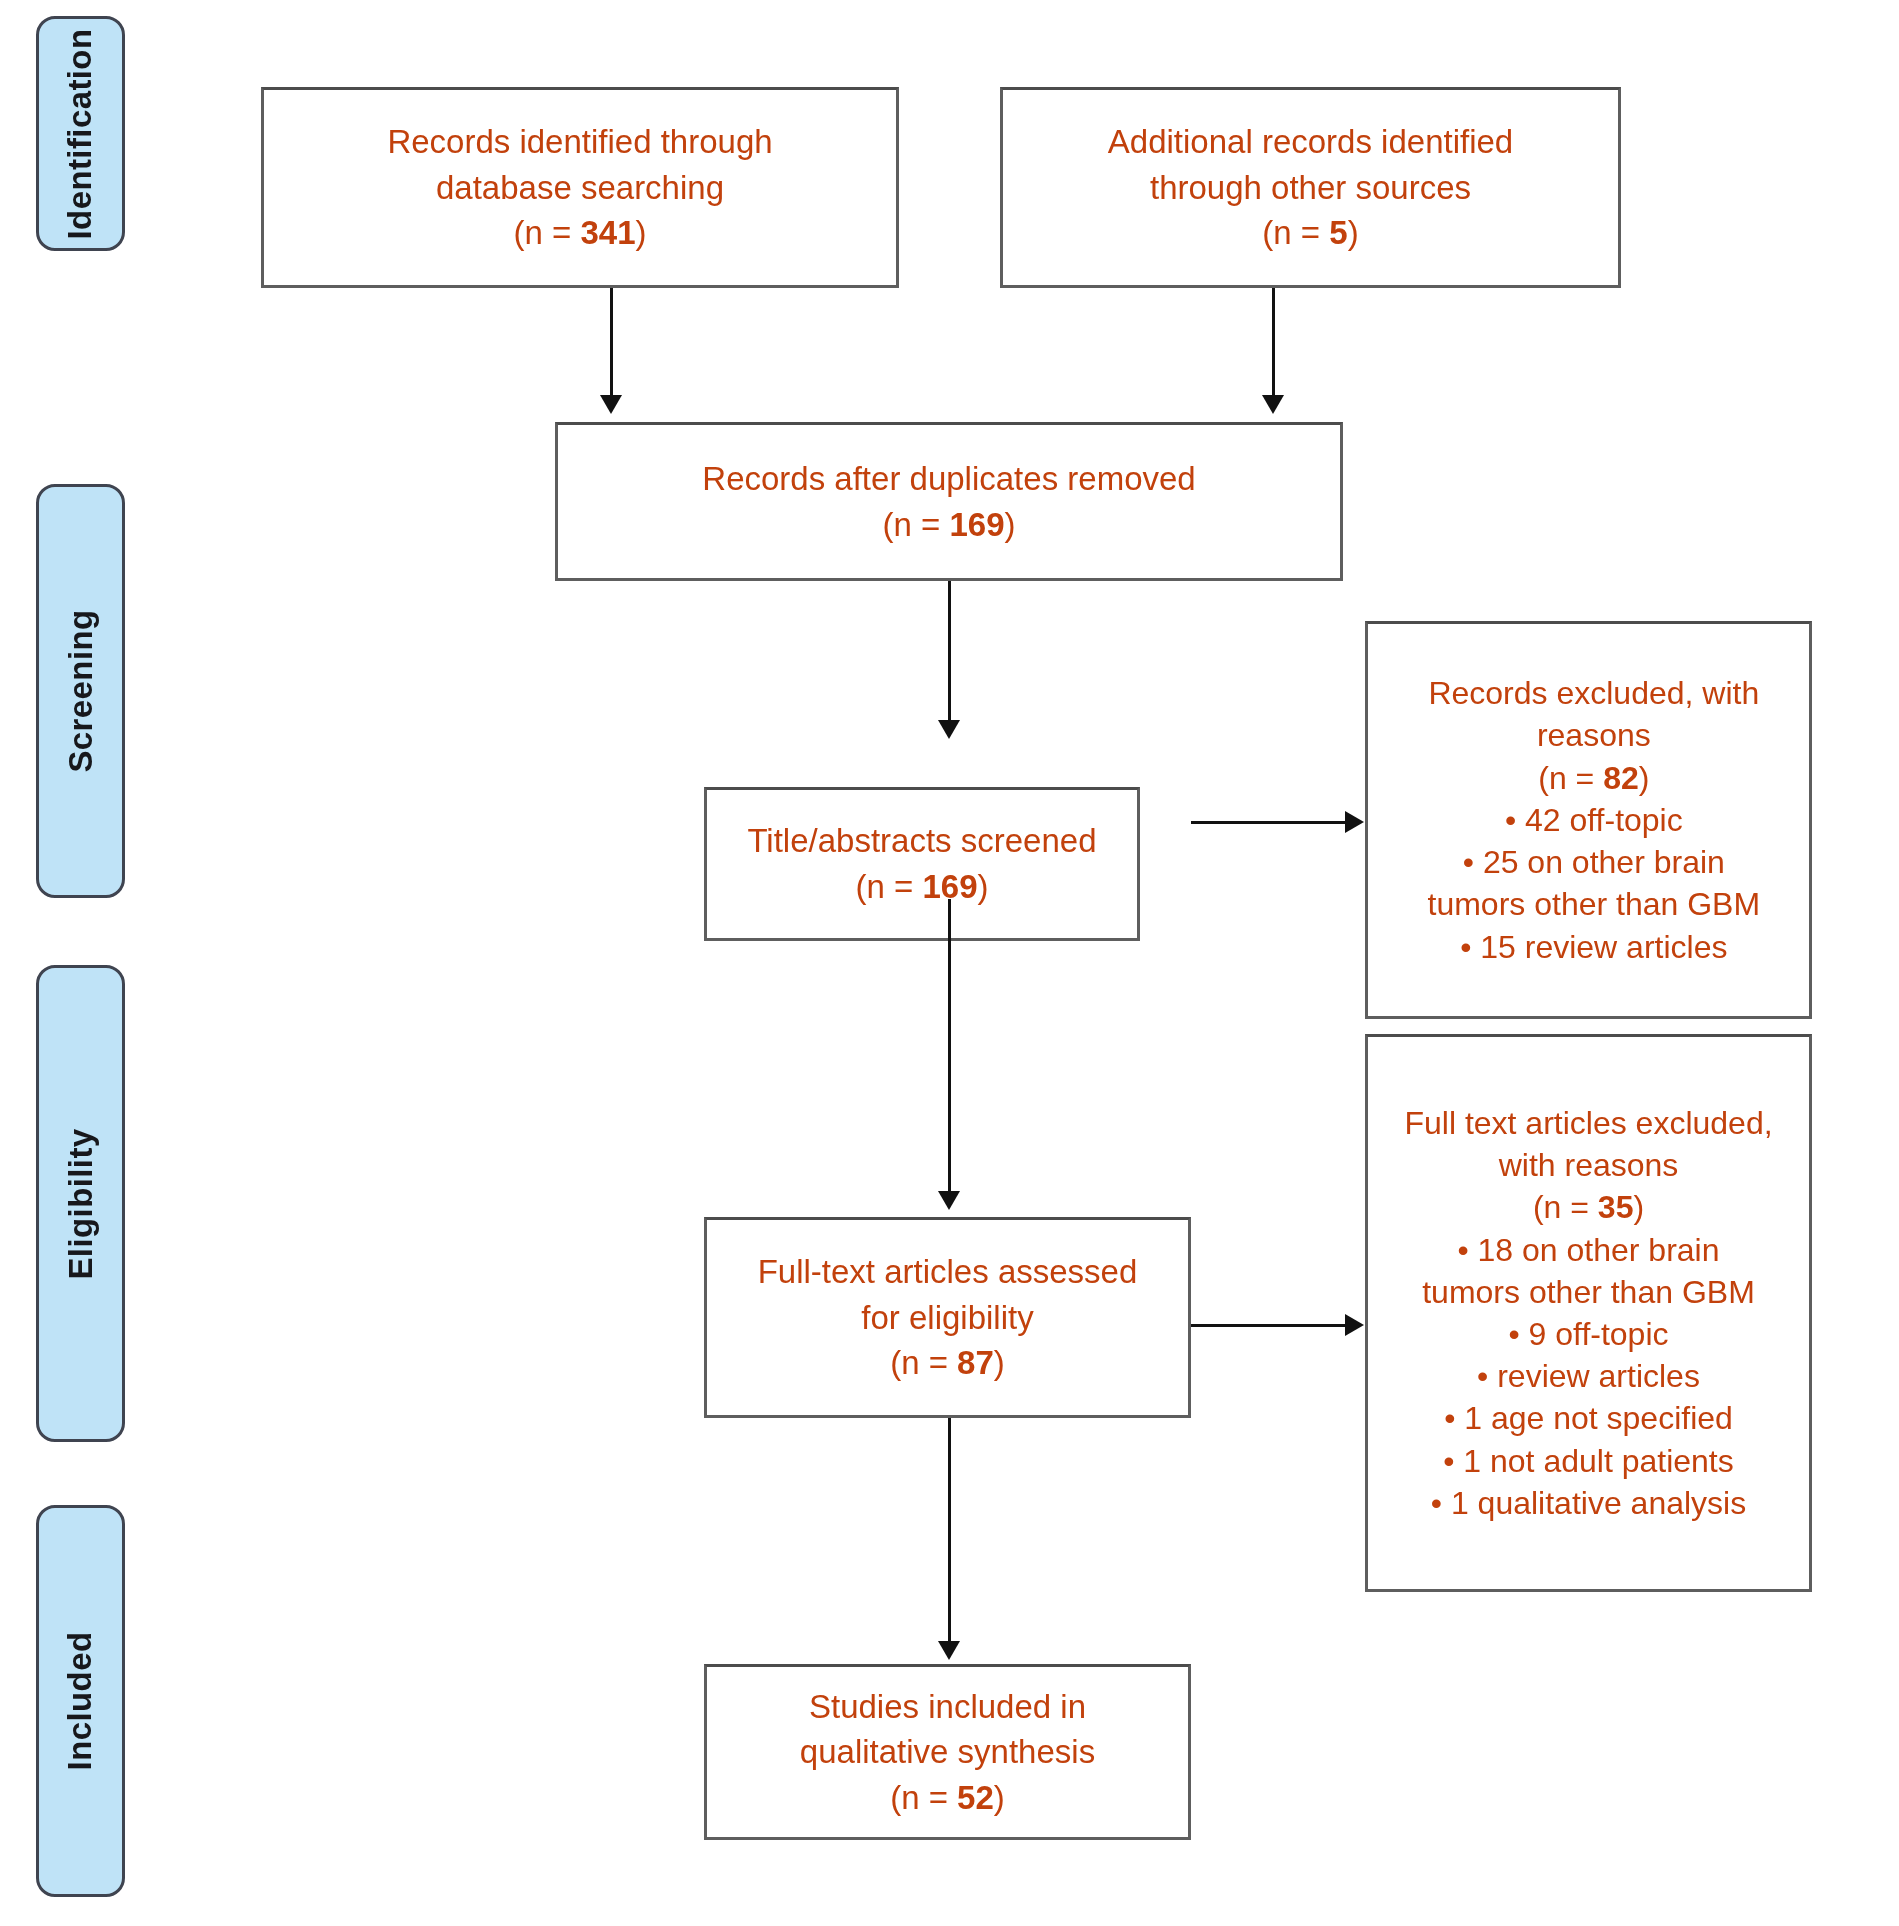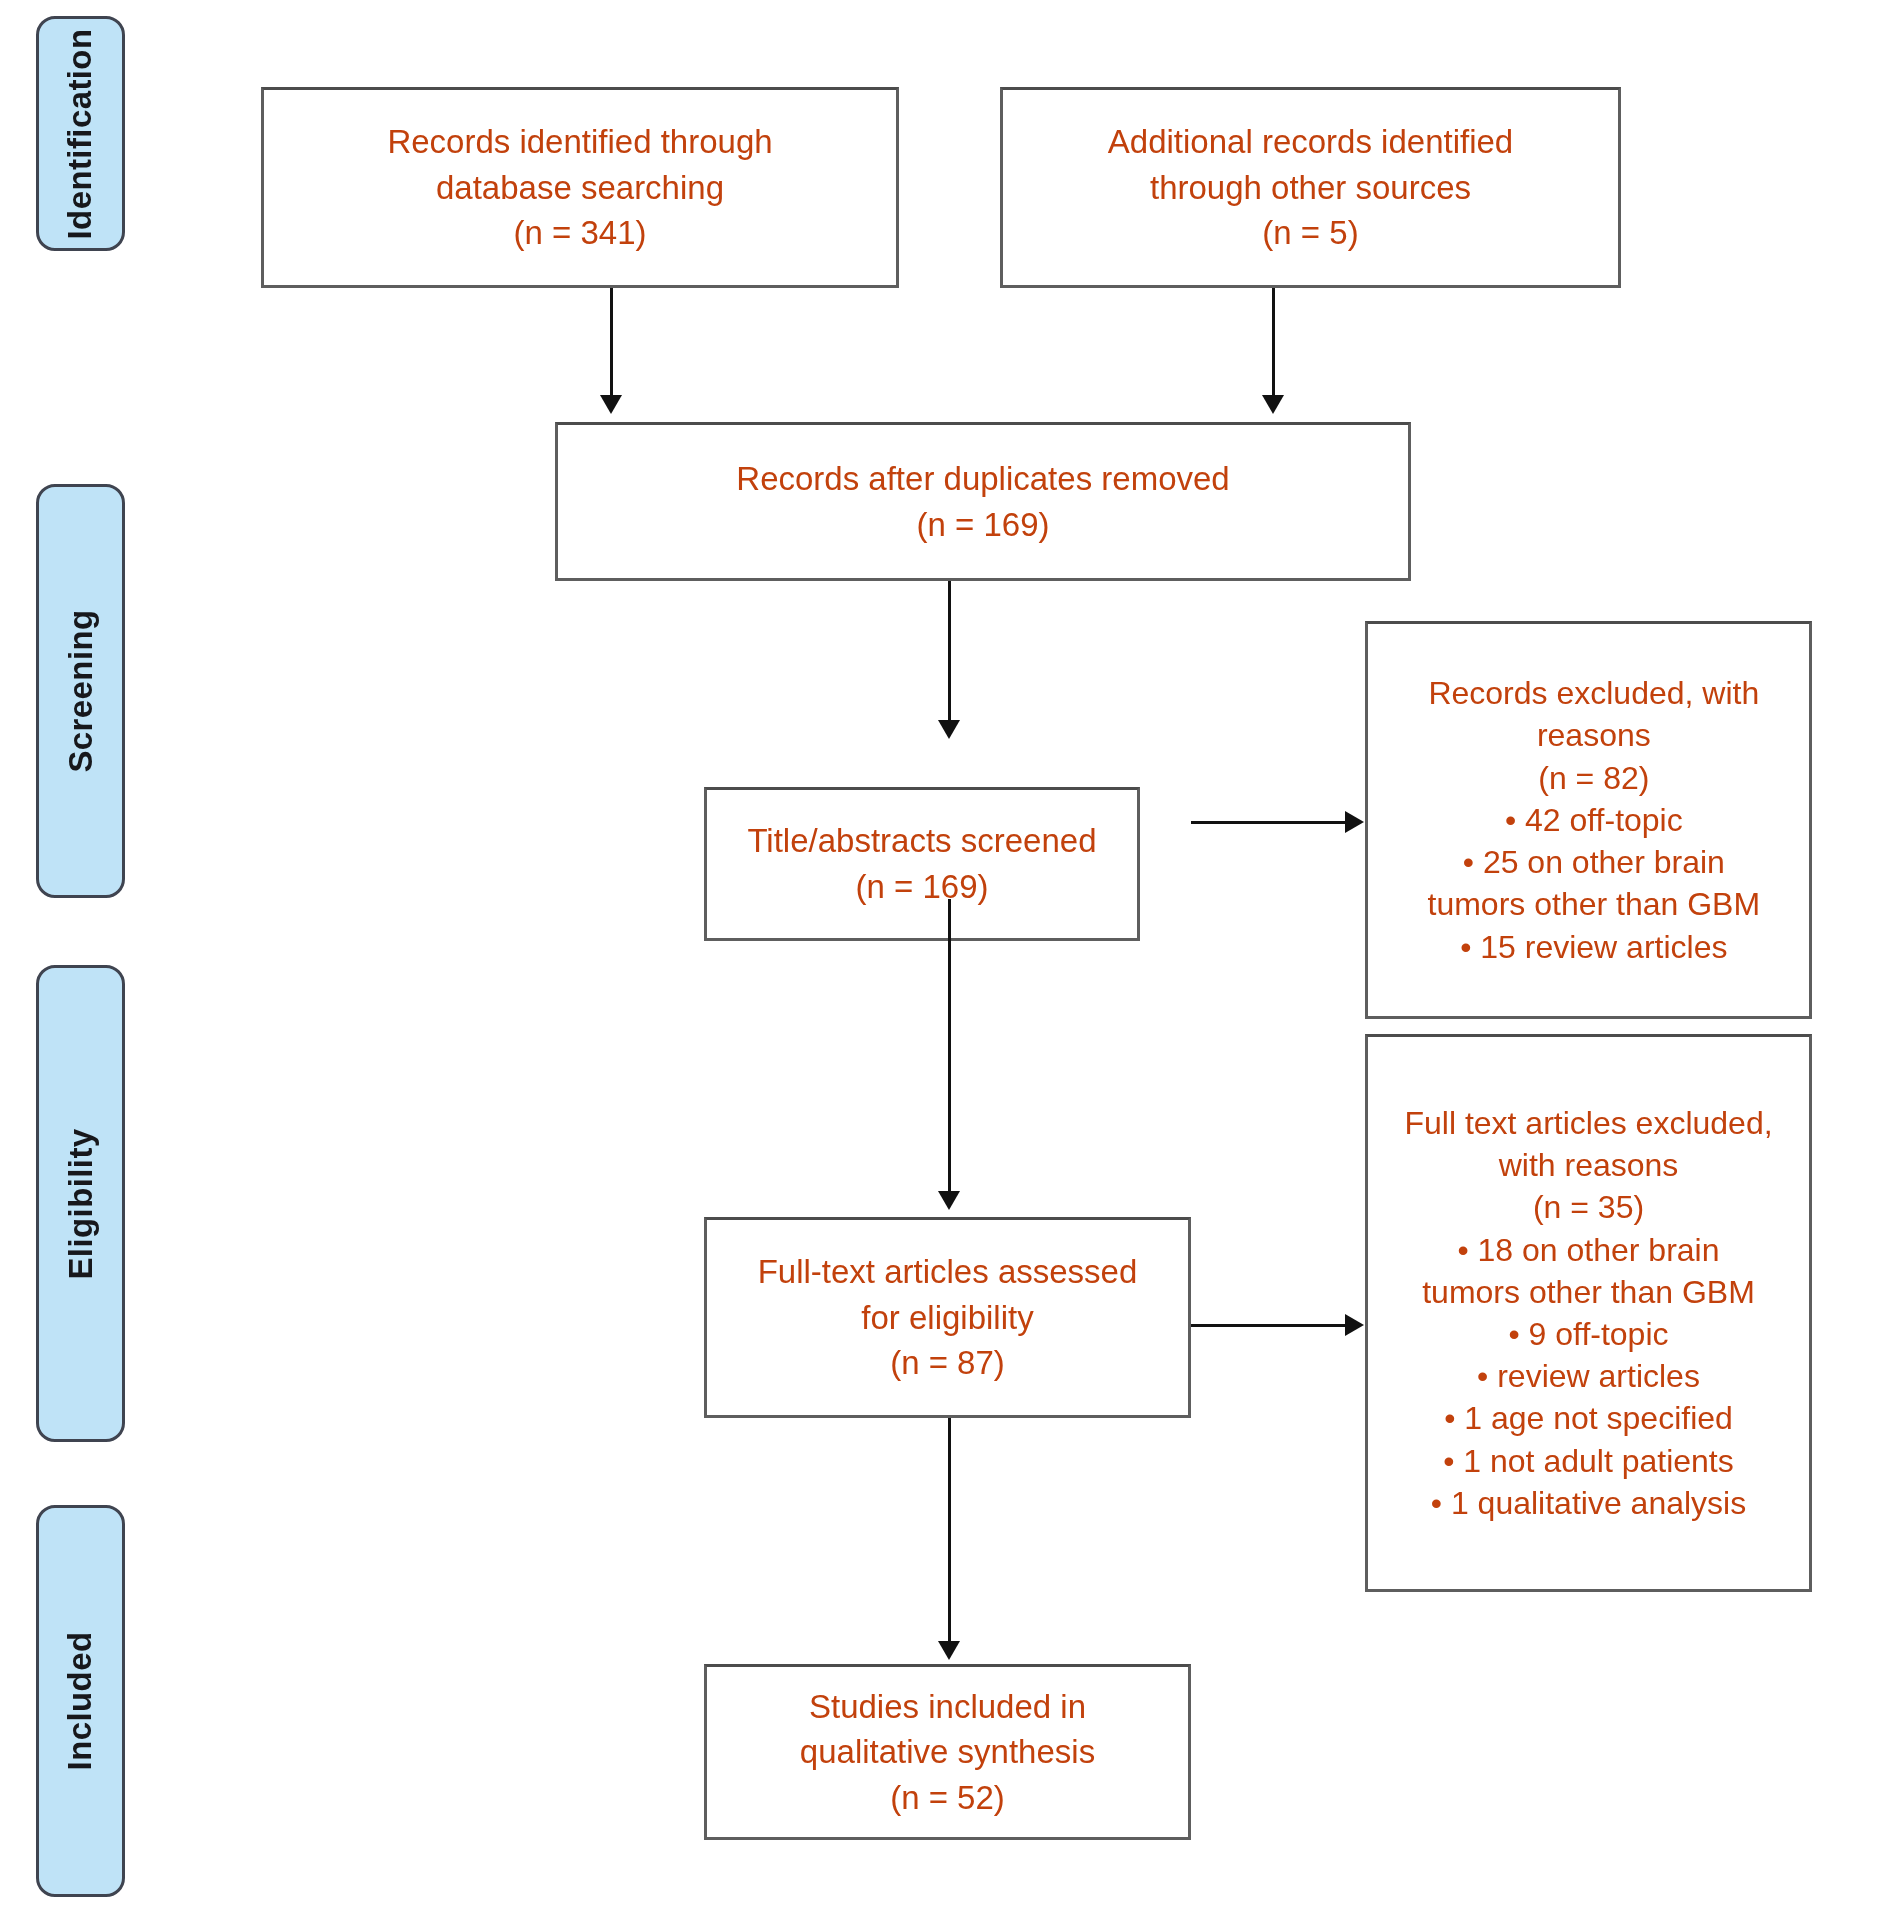--- a/index.html
+++ b/index.html
@@ -47,21 +47,21 @@
     flex-direction: column;
     align-items: center;
     justify-content: center;
     text-align: center;
     color: #c2410c;
     font-size: 33px;
     line-height: 1.38;
     padding: 7.4px 10.4px;
   }
   .node .ln { display: block; white-space: nowrap; }
-  .node .nval { font-weight: normal; }
+  .node .nval { font-weight: bold; }
 
   .node.exclusion { font-size: 32px; line-height: 1.32; }
   .node.exclusion .bullet { white-space: nowrap; }
 
   
   .vline {
     position: absolute;
     width: 3px;
     background: #111111;
   }
@@ -117,21 +117,21 @@
     <span class="ln">through other sources</span>
     <span class="ln"><span>(n = </span><span class="nval">5</span><span>)</span></span>
   </div>
 
   <div class="vline" style="left:610px; top:288px; height:111px;"></div>
   <div class="arrow-down" style="left:600px; top:395px;"></div>
 
   <div class="vline" style="left:1272px; top:288px; height:111px;"></div>
   <div class="arrow-down" style="left:1262px; top:395px;"></div>
 
-  <div class="node" style="left:555px; top:422px; width:856px; height:159px;">
+  <div class="node" style="left:555px; top:422px; width:788px; height:159px;">
     <span class="ln">Records after duplicates removed</span>
     <span class="ln"><span>(n = </span><span class="nval">169</span><span>)</span></span>
   </div>
 
   <div class="vline" style="left:948px; top:581px; height:144px;"></div>
   <div class="arrow-down" style="left:938px; top:720px;"></div>
 
   <div class="node" style="left:704px; top:746px; width:436px; height:154px;margin-top:41px;">
     <span class="ln">Title/abstracts screened</span>
     <span class="ln"><span>(n = </span><span class="nval">169</span><span>)</span></span>

